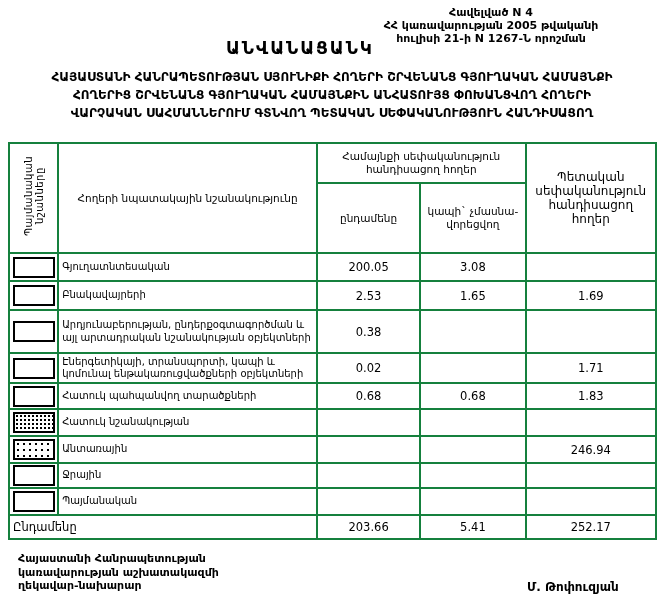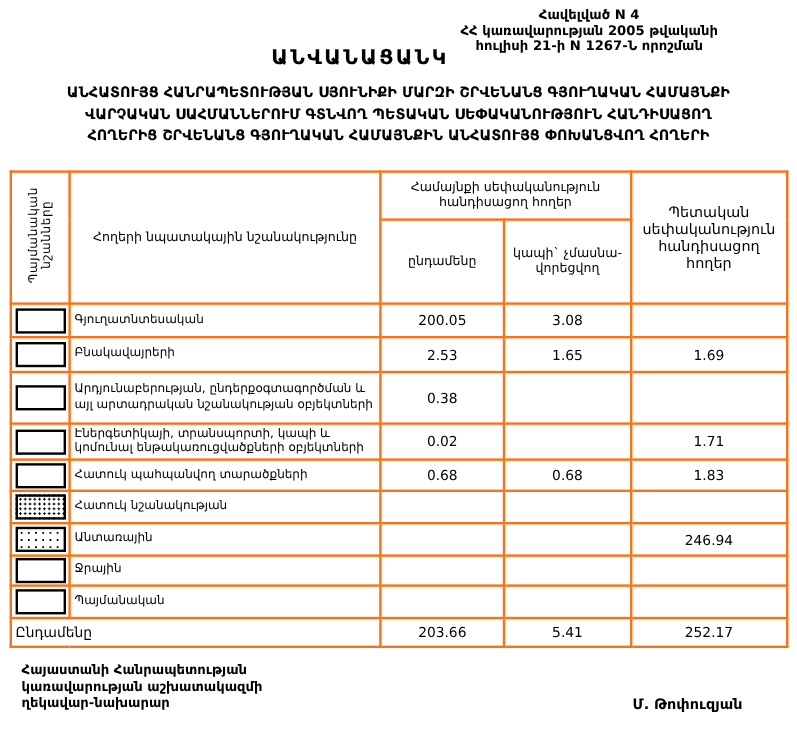--- a/index.html
+++ b/index.html
@@ -17,21 +17,21 @@
   }
   .subtitle{
     position:absolute;top:68px;left:6px;width:652px;text-align:center;
     font-weight:600;font-size:12px;line-height:18px;
   }
   table.land{
     position:absolute;left:8px;top:142px;width:649px;
     border-collapse:collapse;table-layout:fixed;
   }
   table.land th, table.land td{
-    border:2px solid #f97316;padding:1px 3px;vertical-align:middle;
+    border:2px solid #15803d;padding:1px 3px;vertical-align:middle;
     font-weight:normal;overflow:hidden;
   }
   th.grp{font-size:10.5px;text-align:center;height:36px;line-height:13px;}
   th.sub{font-size:10.5px;text-align:center;height:66px;line-height:13px;}
   th.purpose{font-size:10.5px;text-align:center;}
   th.state-h{font-size:12px;text-align:center;line-height:14px;}
   th.vert-cell{padding:0;text-align:center;}
   .vert{
     writing-mode:vertical-rl;transform:rotate(180deg);
     font-size:10px;line-height:11px;letter-spacing:0.5px;
@@ -62,23 +62,23 @@
 
 <div class="appendix">
   <div>Հավելված N 4</div>
   <div>ՀՀ կառավարության 2005 թվականի</div>
   <div>հուլիսի 21-ի N 1267-Ն որոշման</div>
 </div>
 
 <div class="doc-title">ԱՆՎԱՆԱՑԱՆԿ</div>
 
 <div class="subtitle">
-  <div>ԱՆՀԱՏՈՒՅՑ ՀԱՆՐԱՊԵՏՈՒԹՅԱՆ ՍՅՈՒՆԻՔԻ ՄԱՐԶԻ ՇՐՎԵՆԱՆՑ ԳՅՈՒՂԱԿԱՆ ՀԱՄԱՅՆՔԻ</div>
+  <div>ՀԱՅԱՍՏԱՆԻ ՀԱՆՐԱՊԵՏՈՒԹՅԱՆ ՍՅՈՒՆԻՔԻ ՀՈՂԵՐԻ ՇՐՎԵՆԱՆՑ ԳՅՈՒՂԱԿԱՆ ՀԱՄԱՅՆՔԻ</div>
+  <div>ՀՈՂԵՐԻՑ ՇՐՎԵՆԱՆՑ ԳՅՈՒՂԱԿԱՆ ՀԱՄԱՅՆՔԻՆ ԱՆՀԱՏՈՒՅՑ ՓՈԽԱՆՑՎՈՂ ՀՈՂԵՐԻ</div>
   <div>ՎԱՐՉԱԿԱՆ ՍԱՀՄԱՆՆԵՐՈՒՄ ԳՏՆՎՈՂ ՊԵՏԱԿԱՆ ՍԵՓԱԿԱՆՈՒԹՅՈՒՆ ՀԱՆԴԻՍԱՑՈՂ</div>
-  <div>ՀՈՂԵՐԻՑ ՇՐՎԵՆԱՆՑ ԳՅՈՒՂԱԿԱՆ ՀԱՄԱՅՆՔԻՆ ԱՆՀԱՏՈՒՅՑ ՓՈԽԱՆՑՎՈՂ ՀՈՂԵՐԻ</div>
 </div>
 
 <table class="land">
   <colgroup>
     <col style="width:49px">
       <col style="width:258px">
       <col style="width:103px">
       <col style="width:105px">
       <col style="width:130px">
   </colgroup>

